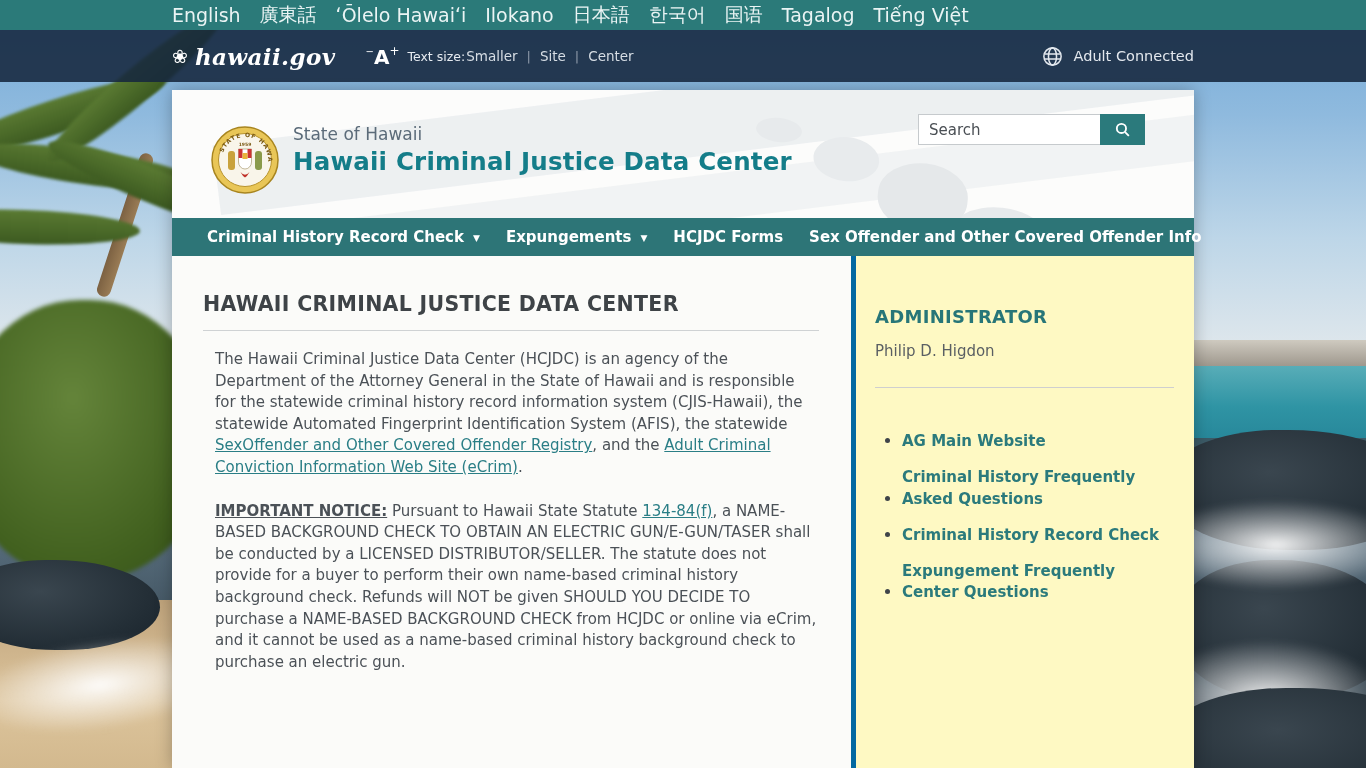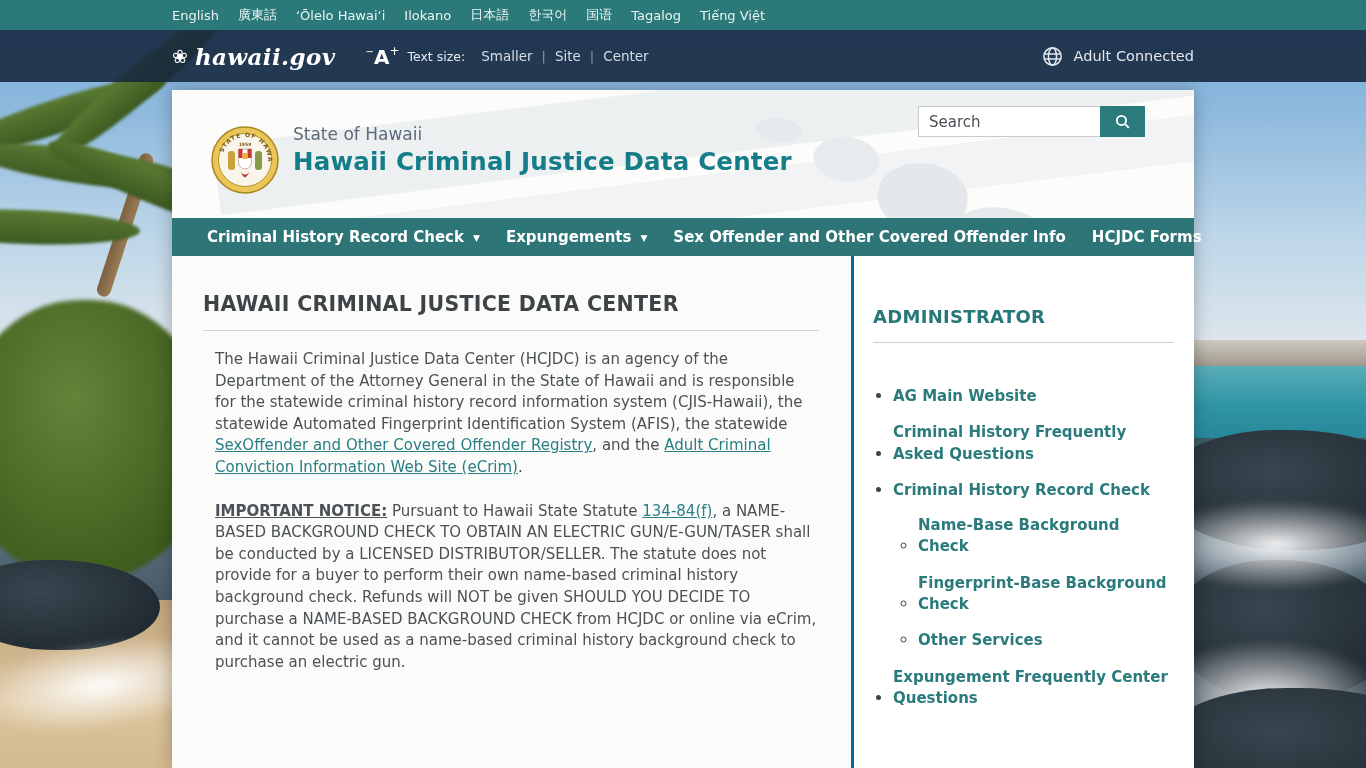--- a/index.html
+++ b/index.html
@@ -25,74 +25,74 @@
   .frond { position:absolute; width:230px; height:34px; border-radius:50%;
     background:linear-gradient(#5a7a32,#3c5a20); filter:blur(1.5px); }
   .trunk { position:absolute; width:14px; height:150px; background:linear-gradient(90deg,#7c6142,#9a7c55); border-radius:8px; transform:rotate(18deg); }
   .bush { position:absolute; background:radial-gradient(ellipse at 45% 35%,#64843a,#42611f 65%,#324d18); border-radius:48%; filter:blur(2px); }
   .sand { position:absolute; left:0; width:210px; top:600px; bottom:0;
     background:linear-gradient(180deg,#c0a47c,#dcc49c 60%,#d3b98e); }
 
   
   .lang-bar { position:relative; z-index:6; height:30px; background:#2b7a79; display:flex; align-items:center; }
   .lang-inner { width:1022px; margin:0 auto; display:flex; gap:19px; align-items:center; }
-  .lang-link { color:#eaf4f4; font-size:13px; text-decoration:none; white-space:nowrap; }
+  .lang-link { color:#eaf4f4; font-size:19px; text-decoration:none; white-space:nowrap; }
 
   
   .util-bar { position:relative; z-index:6; height:52px; background:rgba(22,39,62,0.88); display:flex; align-items:center; }
   .util-inner { width:1022px; margin:0 auto; display:flex; align-items:center; }
   .logo { display:flex; align-items:center; gap:7px; cursor:pointer; }
   .logo-flower { color:#fff; font-size:19px; line-height:1; }
   .logo-text { font-family:"DejaVu Serif","Liberation Serif",serif; font-style:italic; font-weight:bold; color:#fff; font-size:23px; letter-spacing:.4px; }
   .ts-icon { color:#fff; margin:0 8px 0 30px; white-space:nowrap; }
   .ts-minus { font-size:10px; vertical-align:9px; }
   .ts-A { font-size:20px; font-weight:bold; }
   .ts-plus { font-size:12px; vertical-align:9px; }
-  .ts-label { color:#e6ebf1; font-size:12.5px; margin-right:16px; }
+  .ts-label { color:#e6ebf1; font-size:12.5px; margin-right:1px; }
   .ts-links { display:flex; gap:9px; align-items:center; }
   .ts-link { color:#d6dde4; font-size:13.5px; text-decoration:none; }
   .ts-sep { color:#8d9aa9; font-size:13px; }
   .stay { margin-left:auto; display:flex; align-items:center; gap:10px; color:#e3e8ee; font-size:14.5px; cursor:pointer; }
 
   
   .page { position:absolute; left:172px; top:90px; width:1022px; height:678px; z-index:5;
     box-shadow:0 0 16px rgba(0,0,0,.28); display:flex; flex-direction:column; }
 
   .masthead { height:128px; background:#fcfcfb; position:relative; overflow:hidden; flex:0 0 auto; }
   .stripe1 { position:absolute; width:1300px; height:70px; background:rgba(224,229,233,.55); transform:rotate(-7deg); top:-24px; left:40px; }
   .stripe2 { position:absolute; width:1300px; height:46px; background:rgba(228,232,236,.45); transform:rotate(-7deg); top:78px; left:-60px; }
   .islands { position:absolute; width:46px; height:24px; right:392px; top:28px; background:#e7eaec; border-radius:50%;
     box-shadow:70px 22px 0 10px #e8ebed, 150px 52px 0 22px #e5e8ea, 230px 96px 0 30px #e7eaec; transform:rotate(6deg); }
   .seal { position:absolute; left:39px; top:36px; width:68px; height:68px; }
   .mast-titles { position:absolute; left:121px; top:34px; }
   .agency-parent { color:#5b6b79; font-size:17px; }
   .agency-title { color:#147d89; font-size:24.5px; font-weight:bold; margin-top:3px; letter-spacing:.2px; }
-  .search { position:absolute; left:746px; top:16px; display:flex;align-items:center; }
+  .search { position:absolute; left:746px; top:24px; display:flex;align-items:center; }
   .search-input { width:182px; height:31px; border:1px solid #c6cacd; border-right:none; padding:0 10px; font-size:15px;
     color:#333; background:#fff; outline:none; font-family:inherit; }
   .search-input::placeholder { color:#4a4f54; opacity:1; }
   .search-btn { width:45px; height:31px; background:#2b7a7c; border:none; display:flex; align-items:center; justify-content:center; cursor:pointer; }
 
   .nav { height:38px; background:#2d7577; display:flex; align-items:center; padding-left:22px; flex:0 0 auto; }
   .nav-item { display:flex; align-items:center; gap:9px; padding:0 13px; color:#fff; font-weight:bold; font-size:15px; cursor:pointer; white-space:nowrap; height:100%; }
   .caret { font-size:9px; position:relative; top:1px; }
 
   .content { flex:1 1 auto; display:flex; min-height:0; }
   .main-col { width:679px; background:#fbfbf9; padding:36px 32px 0 31px; }
   .h1 { font-size:20.5px; font-weight:bold; color:#3e4347; letter-spacing:.3px; margin:0 0 14px 0; }
   .rule { border:none; border-top:1px solid #cfd2d4; margin:0 0 18px 0; }
   .para { font-size:15px; color:#4b5157; line-height:1.44; margin:0 0 22px 12px; }
   .text-link { color:#2a7e86; text-decoration:underline; cursor:pointer; }
   .seg-bold { font-weight:bold;text-decoration:underline; }
 
-  .sidebar { flex:1; background:#ffffff; border-left:3px solid #0369a1; padding:50px 20px 0 19px; }
+  .sidebar { flex:1; background:#fef9c3; border-left:5px solid #0369a1; padding:50px 20px 0 19px; }
   .side-h { color:#277678; font-size:18px; font-weight:bold; letter-spacing:.3px; margin:0 0 15px 0; }
   .admin-name { color:#5a5f63; font-size:15px; margin:0 0 27px 0; }
   .side-rule { border:none; border-top:1px solid #cfcfcf; margin:0 0 43px 0; }
-  .ql { margin:0; padding-left:20px; list-style:disc; color:#3f4449; }
+  .ql { margin:7px; padding-left:20px; list-style:disc; color:#3f4449; }
   .ql li { margin-bottom:15px; }
   .ql-link { color:#2b7a7c; font-weight:bold; font-size:15px; text-decoration:none; line-height:1.42; display:inline-block; cursor:pointer; }
   .ql-sub { list-style:circle; padding-left:25px; margin-top:14px; }
 </style>
 </head>
 <body>
 
 <div class="bg">
   <div class="sky"></div>
   <div class="ridge"></div>
@@ -200,46 +200,43 @@
   <div class="nav">
       <div class="nav-item">
         <span>Criminal History Record Check</span>
         <span class="caret">▼</span>
       </div>
       <div class="nav-item">
         <span>Expungements</span>
         <span class="caret">▼</span>
       </div>
       <div class="nav-item">
+        <span>HCJDC Forms</span>
+      </div>
+      <div class="nav-item">
         <span>Sex Offender and Other Covered Offender Info</span>
-      </div>
-      <div class="nav-item">
-        <span>HCJDC Forms</span>
       </div>
     </div>
 
   <div class="content">
     <div class="main-col">
       <h1 class="h1">HAWAII CRIMINAL JUSTICE DATA CENTER</h1>
       <hr class="rule">
       <div>
           <p class="para"><span>The Hawaii Criminal Justice Data Center (HCJDC) is an agency of the Department of the Attorney General in the State of Hawaii and is responsible for the statewide criminal history record information system (CJIS-Hawaii), the statewide Automated Fingerprint Identification System (AFIS), the statewide </span><a class="text-link" href="#">SexOffender and Other Covered Offender Registry</a><span>, and the </span><a class="text-link" href="#">Adult Criminal Conviction Information Web Site (eCrim)</a><span>.</span></p>
           <p class="para"><span class="seg-bold">IMPORTANT NOTICE:</span><span> Pursuant to Hawaii State Statute </span><a class="text-link" href="#">134-84(f)</a><span>, a NAME-BASED BACKGROUND CHECK TO OBTAIN AN ELECTRIC GUN/E-GUN/TASER shall be conducted by a LICENSED DISTRIBUTOR/SELLER. The statute does not provide for a buyer to perform their own name-based criminal history background check. Refunds will NOT be given SHOULD YOU DECIDE TO purchase a NAME-BASED BACKGROUND CHECK from HCJDC or online via eCrim, and it cannot be used as a name-based criminal history background check to purchase an electric gun.</span></p>
         </div>
     </div>
 
     <div class="sidebar">
       <h2 class="side-h">ADMINISTRATOR</h2>
+      <p class="admin-name">Philip D. Higdon</p>
       <hr class="side-rule">
       <ul class="ql">
           <li><a class="ql-link" href="#">AG Main Website</a></li>
           <li><a class="ql-link" href="#">Criminal History Frequently Asked Questions</a></li>
-          <li><a class="ql-link" href="#">Criminal History Record Check</a><ul class="ql-sub">
-              <li><a class="ql-link" href="#">Name-Base Background Check</a></li>
-              <li><a class="ql-link" href="#">Fingerprint-Base Background Check</a></li>
-              <li><a class="ql-link" href="#">Other Services</a></li>
-            </ul></li>
+          <li><a class="ql-link" href="#">Criminal History Record Check</a></li>
           <li><a class="ql-link" href="#">Expungement Frequently Center Questions</a></li>
         </ul>
     </div>
   </div>
 
 </div>
 
 </body></html>

